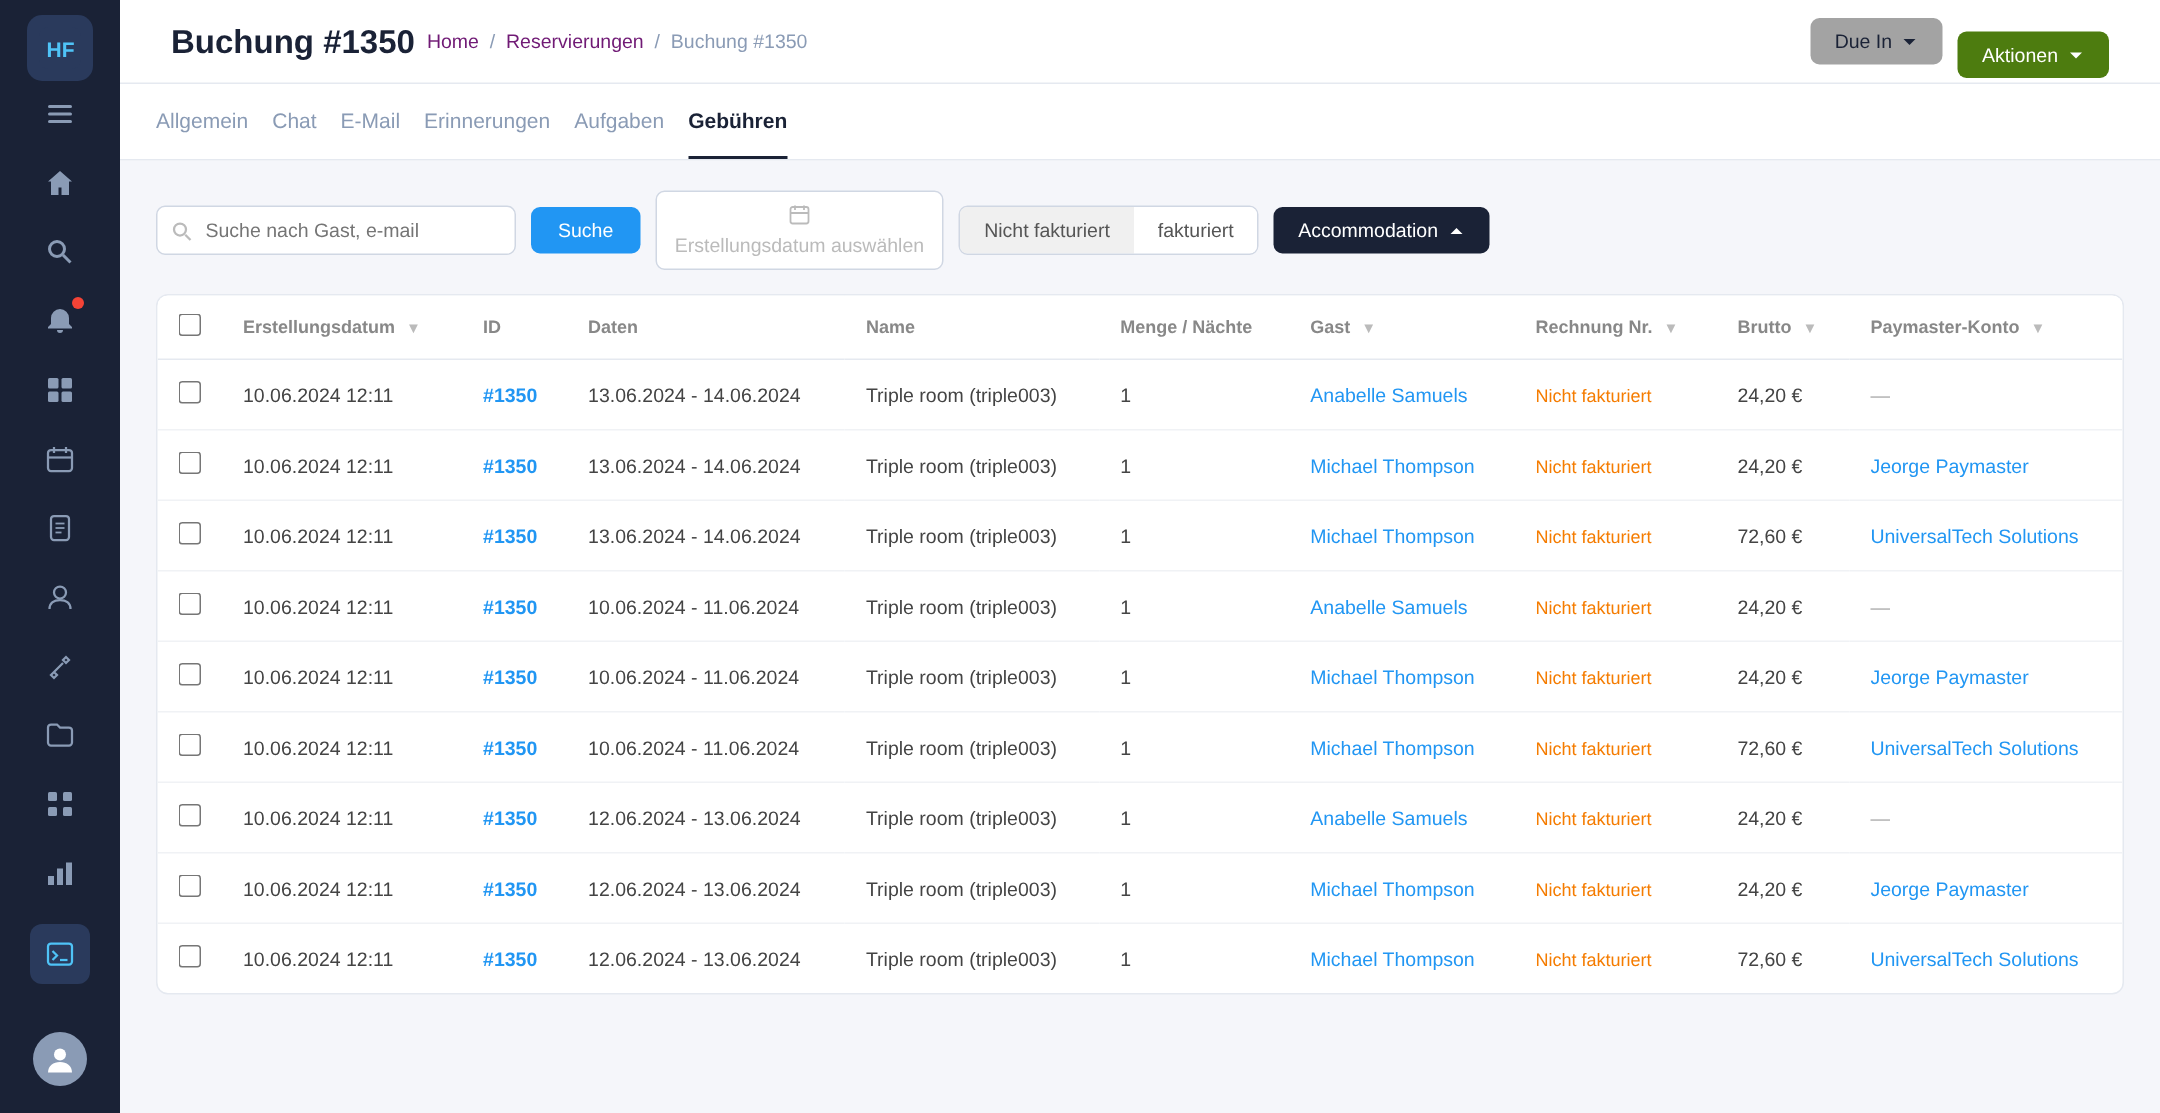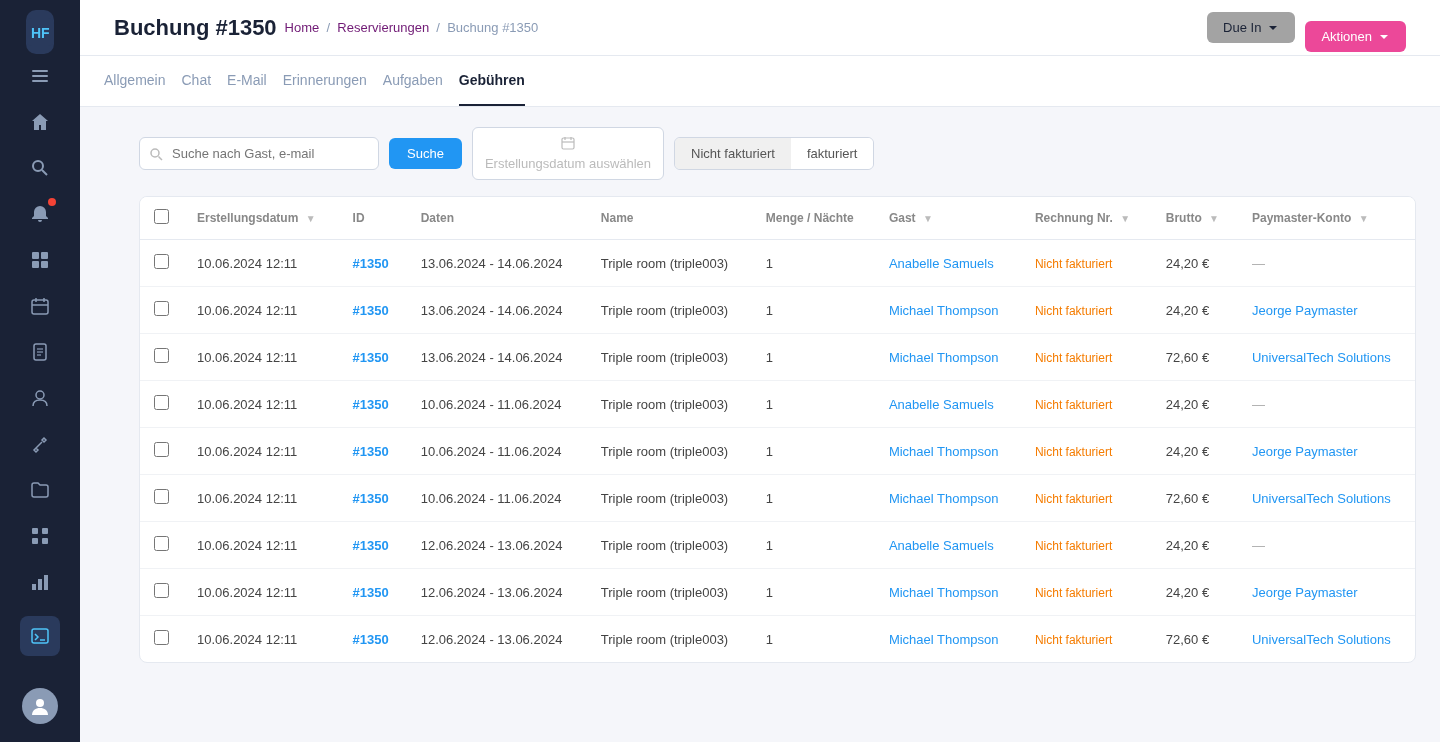--- a/index.html
+++ b/index.html
@@ -1,47 +1,47 @@
 <!DOCTYPE html>
 <html><head>
   <meta charset="utf-8">
   <style>
     * { box-sizing: border-box; margin: 0; padding: 0; }
     body { font-family: -apple-system, BlinkMacSystemFont, 'Segoe UI', sans-serif; font-size: 13px; background: #f5f6fa; color: #333; display: flex; height: 742px; overflow: hidden; }
 
     
     .sidebar { width: 80px; background: #1a2236; display: flex; flex-direction: column; align-items: center; padding: 10px 0; gap: 6px; flex-shrink: 0; }
-    .sidebar-logo { width: 28px; height: 44px; background: #2a3a5c; border-radius: 10px; display: flex; align-items: center; justify-content: center; margin-bottom: 4px; }
+    .sidebar-logo { width: 44px; height: 44px; background: #2a3a5c; border-radius: 10px; display: flex; align-items: center; justify-content: center; margin-bottom: 4px; }
     .sidebar-logo svg { width: 28px; height: 28px; }
     .sidebar-toggle { width: 24px; height: 24px; display: flex; align-items: center; justify-content: center; cursor: pointer; color: #8a9bb5; margin-bottom: 8px; }
     .sidebar-icon { width: 40px; height: 40px; border-radius: 8px; display: flex; align-items: center; justify-content: center; cursor: pointer; color: #8a9bb5; position: relative; }
     .sidebar-icon.active { background: #2a3a5c; color: #4fc3f7; }
     .sidebar-icon .badge { position: absolute; top: 4px; right: 4px; width: 8px; height: 8px; background: #f44336; border-radius: 50%; }
     .sidebar-avatar { width: 36px; height: 36px; border-radius: 50%; background: #8a9bb5; margin-top: auto; margin-bottom: 8px; overflow: hidden; display: flex; align-items: center; justify-content: center; color: #fff; font-size: 14px; font-weight: 600; }
 
     
     .main { flex: 1; display: flex; flex-direction: column; overflow: hidden; }
 
     
     .top-header { background: #fff; border-bottom: 1px solid #e5e9f0; padding: 0 34px; height: 56px; display: flex; align-items: center; justify-content: space-between; flex-shrink: 0; }
     .header-left { display: flex; align-items: center; gap: 8px; }
     .page-title { font-size: 22px; font-weight: 700; color: #1a2236; }
     .breadcrumb { font-size: 13px; color: #8a9bb5; }
     .breadcrumb a { color: #701a75; text-decoration: none; }
     .header-right { display: flex; align-items: center; gap: 10px; }
     .btn-due-in { background: #a3a3a3; color: #1a2236; border: none; padding: 8px 16px; border-radius: 6px; cursor: pointer; font-size: 13px; display: flex; align-items: center; gap: 6px; }
-    .btn-aktionen { background: #ec4899; color: #fff; border: none; padding: 8px 16px; border-radius: 6px; cursor: pointer; font-size: 13px; display: flex; align-items: center; gap: 6px; margin-top: 18px; }
+    .btn-aktionen { background: #4d7c0f; color: #fff; border: none; padding: 8px 16px; border-radius: 6px; cursor: pointer; font-size: 13px; display: flex; align-items: center; gap: 6px; margin-top: 18px; }
 
     
     .tabs { background: #fff; border-bottom: 1px solid #e5e9f0; padding: 0 24px; display: flex; gap: 16px; flex-shrink: 0; }
     .tab { padding: 16px 0; font-size: 14px; color: #8a9bb5; cursor: pointer; border-bottom: 2px solid transparent; white-space: nowrap; }
     .tab.active { color: #1a2236; font-weight: 600; border-bottom: 2px solid #1a2236; }
 
     
-    .content { flex: 1; padding: 20px 24px; overflow-y: auto; margin-left: 35px; }
+    .content { flex: 1; padding: 20px 24px; overflow-y: auto; }
 
     
     .filter-bar { display: flex; align-items: center; gap: 10px; margin-bottom: 16px; }
     .search-input-wrap { position: relative; display: flex; align-items: center; }
     .search-input-wrap svg { position: absolute; left: 10px; color: #aaa; }
     .search-input { padding: 8px 12px 8px 32px; border: 1px solid #d0d7e3; border-radius: 6px; font-size: 13px; width: 240px; outline: none; }
     .btn-suche { background: #2196f3; color: #fff; border: none; padding: 8px 18px; border-radius: 6px; cursor: pointer; font-size: 13px; font-weight: 500; }
     .date-picker-wrap { display: flex; align-items: center; border: 1px solid #d0d7e3; border-radius: 6px; padding: 8px 12px; gap: 6px; color: #aaa; font-size: 13px; cursor: pointer; background: #fff; min-width: 190px; flex-direction: column; }
     .filter-toggle { display: flex; border: 1px solid #d0d7e3; border-radius: 6px; overflow: hidden; }
     .filter-toggle-btn { padding: 8px 16px; background: #fff; border: none; cursor: pointer; font-size: 13px; color: #555; }
@@ -224,20 +224,26 @@
           <line x1="4" y1="1" x2="4" y2="4" stroke="#bbb" stroke-width="1.2"></line>
           <line x1="10" y1="1" x2="10" y2="4" stroke="#bbb" stroke-width="1.2"></line>
           <line x1="1" y1="6" x2="13" y2="6" stroke="#bbb" stroke-width="1.2"></line>
         </svg>
         <span style="color:#bbb;">Erstellungsdatum auswählen</span>
       </div>
       <div class="filter-toggle">
         <button class="filter-toggle-btn active">Nicht fakturiert</button>
         <button class="filter-toggle-btn">fakturiert</button>
       </div>
+      <button class="btn-accommodation">
+        <span>Accommodation</span>
+        <svg width="12" height="12" viewBox="0 0 12 12" fill="currentColor">
+            <path d="M2 8l4-4 4 4"></path>
+          </svg>
+      </button>
     </div>
 
     <div class="table-wrap">
       <table>
         <thead>
           <tr>
             <th class="checkbox-cell">
               <input type="checkbox" style="">
             </th>
             <th>

